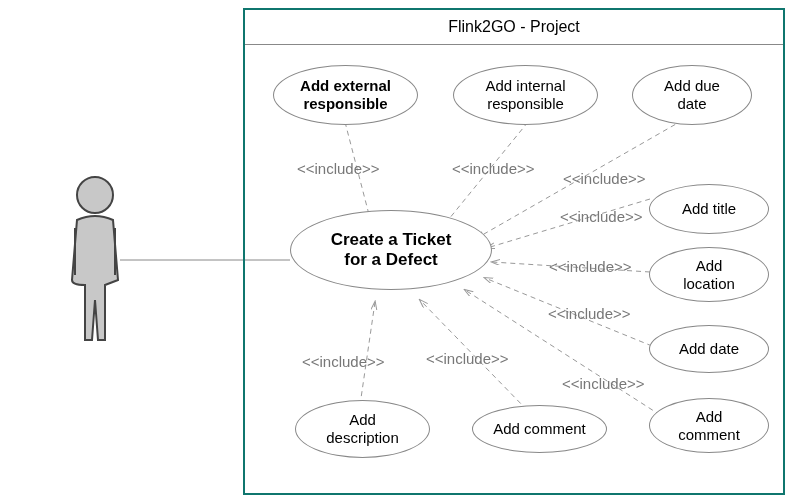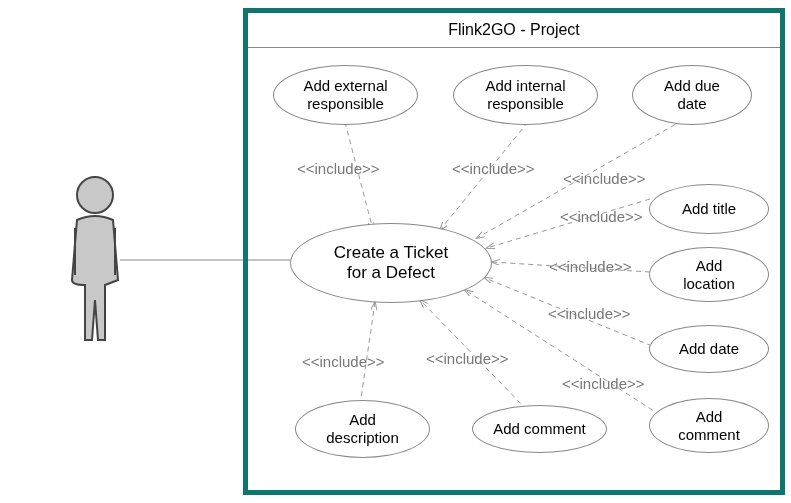--- a/index.html
+++ b/index.html
@@ -10,21 +10,21 @@
     background: #fff;
     position: relative;
     overflow: hidden;
   }
   .system-box {
     position: absolute;
     left: 243px;
     top: 8px;
     width: 542px;
     height: 487px;
-    border: 5px solid #0f766e;
+    border: 2px solid #0f766e;
   }
   .system-title {
     text-align: center;
     font-size: 16px;
     padding: 8px 0;
     border-bottom: 1px solid #888;
   }
   .actor {
     position: absolute;
     left: 60px;
@@ -90,23 +90,23 @@
     <path d="M17 50 Q35 42 53 50 L58 110 Q45 115 45 115 L45 170 L38 170 L35 130 L32 170 L25 170 L25 115 Q12 115 12 110 Z" fill="#c8c8c8" stroke="#444" stroke-width="2"></path>
     <line x1="15" y1="58" x2="15" y2="105" stroke="#444" stroke-width="2"></line>
     <line x1="55" y1="58" x2="55" y2="105" stroke="#444" stroke-width="2"></line>
   </svg>
 </div>
 
 <div class="system-box">
   <div class="system-title">Flink2GO - Project</div>
 </div>
 
-<div class="ellipse central" style="left:290px; top:223px; width:202px; height:80px;">Create a Ticket<br>for a Defect</div>
+<div class="ellipse central" style="left:290px; top:210px; width:202px; height:80px;font-weight:bold;">Create a Ticket<br>for a Defect</div>
 
-<div class="ellipse" style="left:273px; top:65px; width:145px; height:60px;">Add external<br>responsible</div>
+<div class="ellipse" style="left:273px; top:65px; width:145px; height:60px;font-weight:bold;">Add external<br>responsible</div>
 <div class="ellipse" style="left:453px; top:65px; width:145px; height:60px;">Add internal<br>responsible</div>
 <div class="ellipse" style="left:632px; top:65px; width:120px; height:60px;">Add due<br>date</div>
 
 <div class="ellipse" style="left:649px; top:184px; width:120px; height:50px;">Add title</div>
 <div class="ellipse" style="left:649px; top:247px; width:120px; height:55px;">Add<br>location</div>
 <div class="ellipse" style="left:649px; top:325px; width:120px; height:48px;">Add date</div>
 <div class="ellipse" style="left:649px; top:398px; width:120px; height:55px;">Add<br>comment</div>
 
 <div class="ellipse" style="left:472px; top:405px; width:135px; height:48px;">Add comment</div>
 <div class="ellipse" style="left:295px; top:400px; width:135px; height:58px;">Add<br>description</div>

